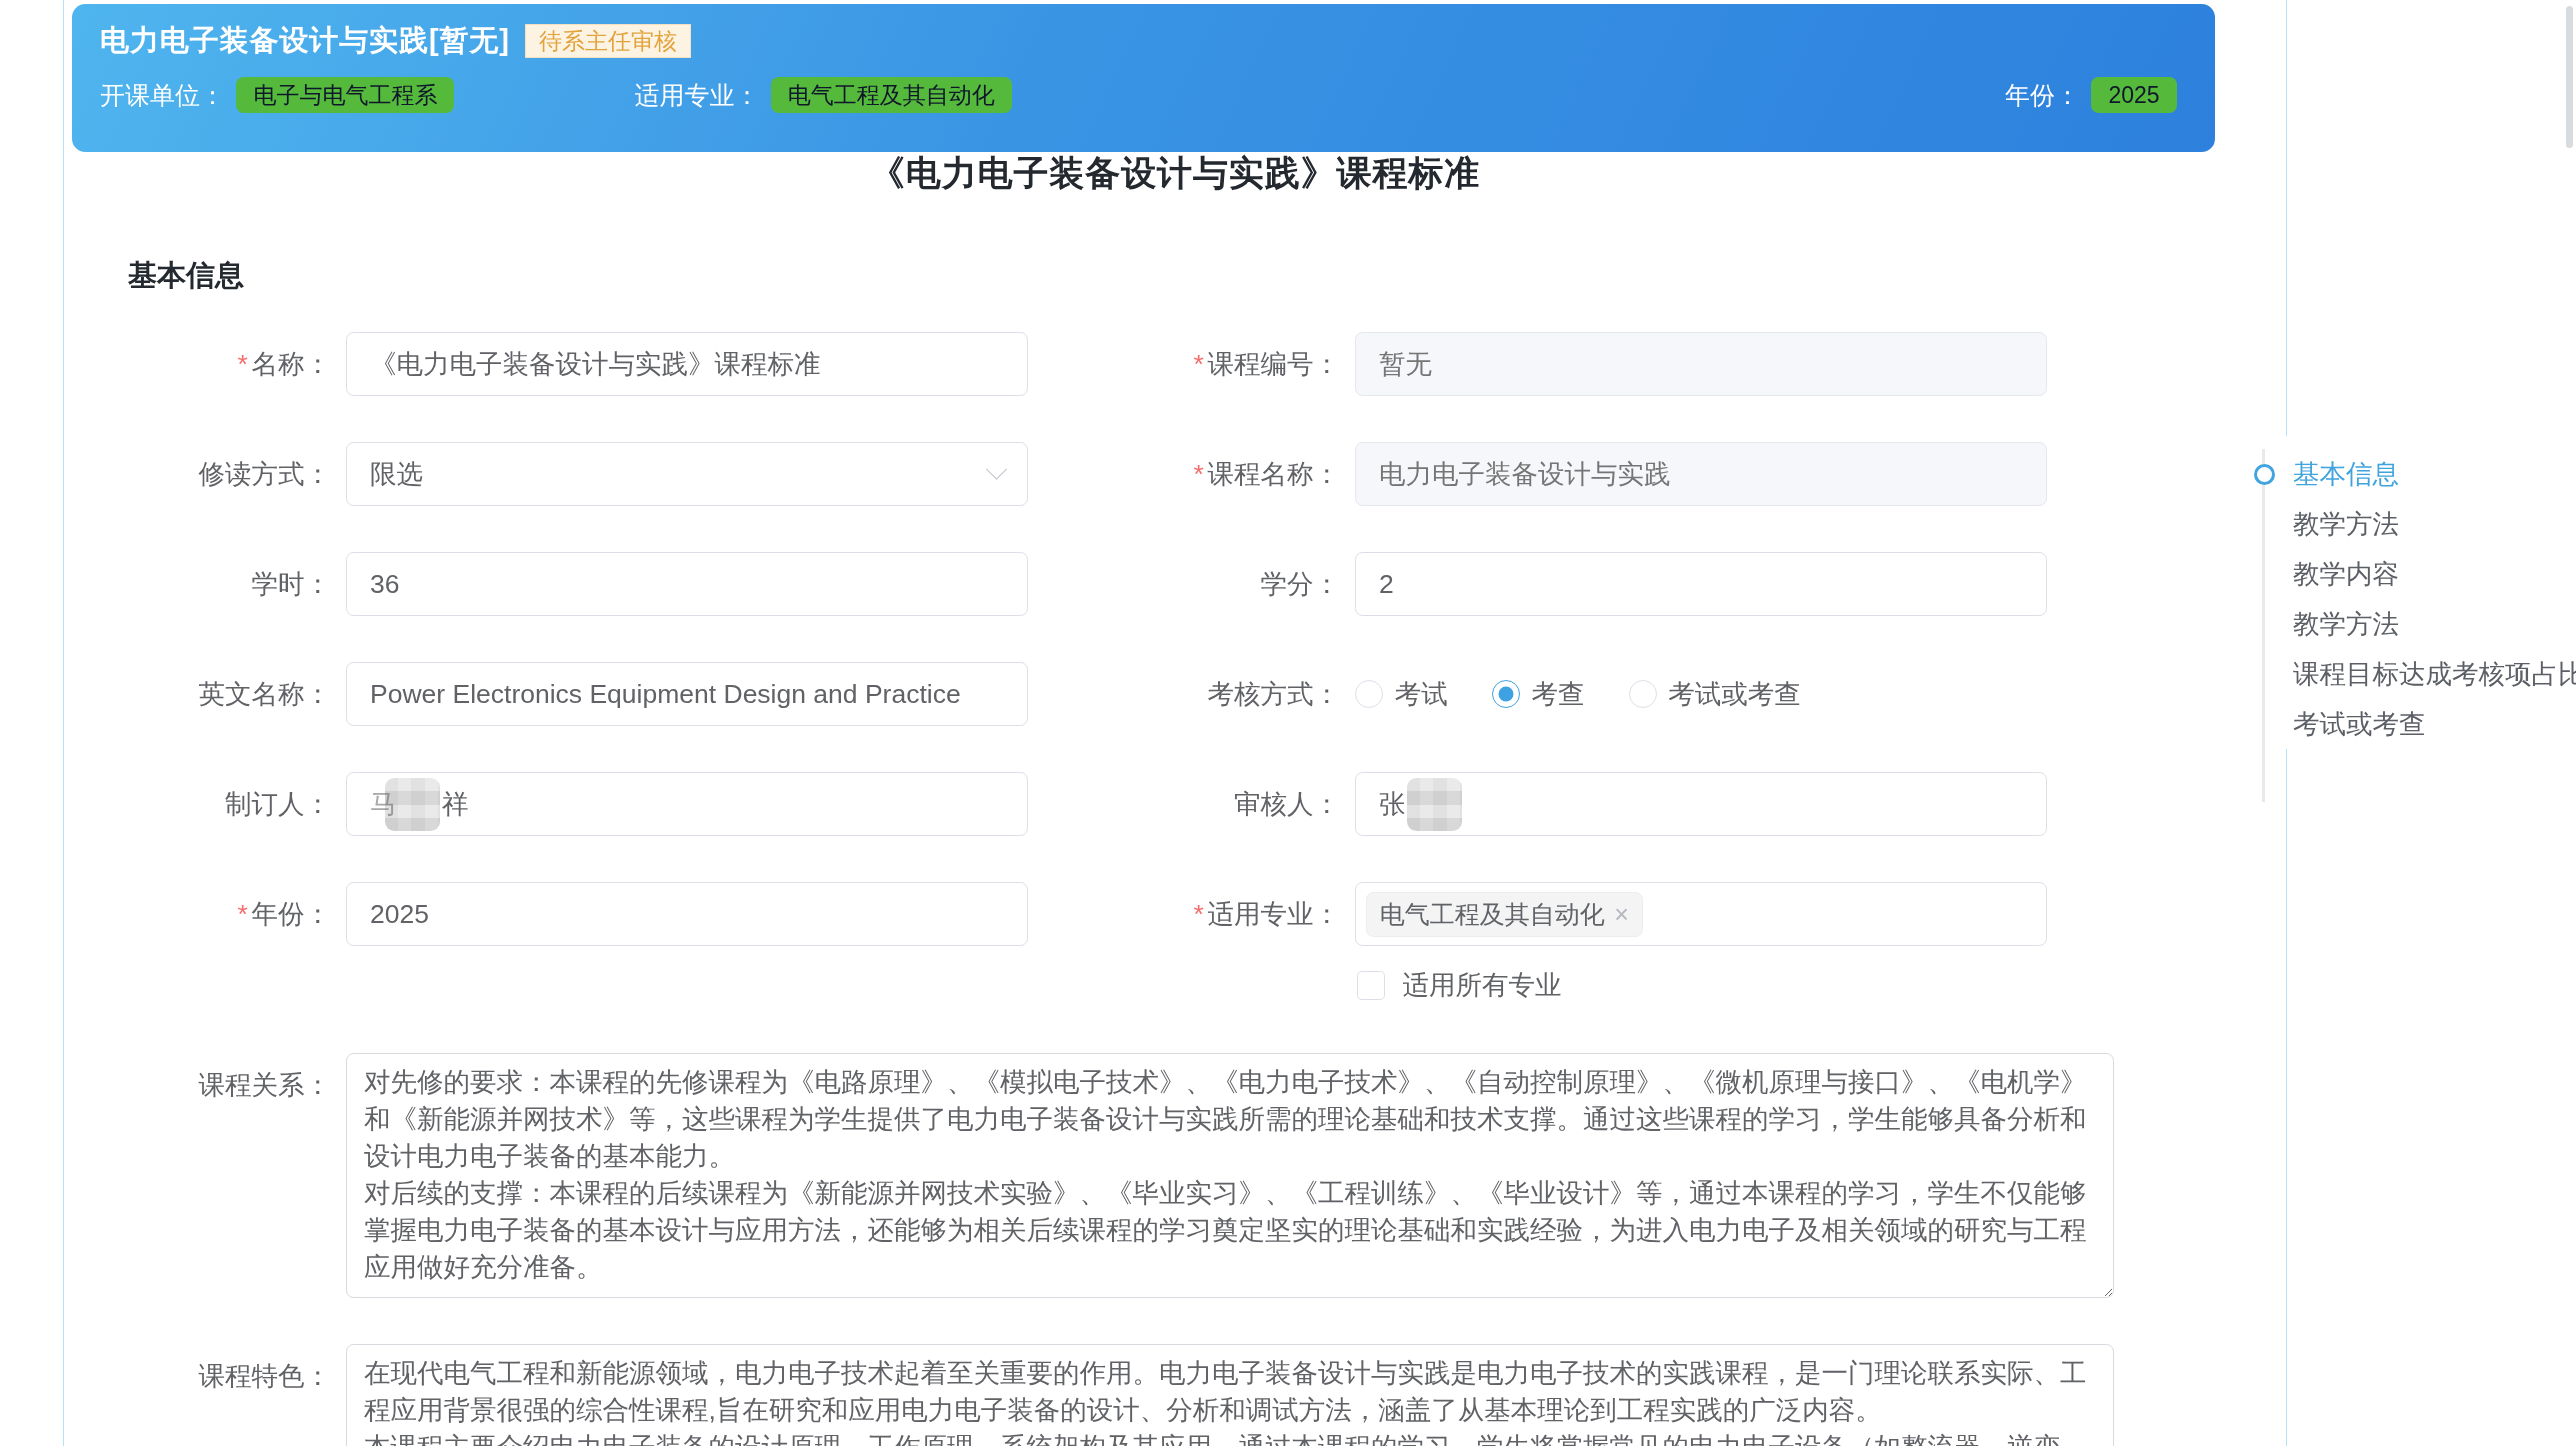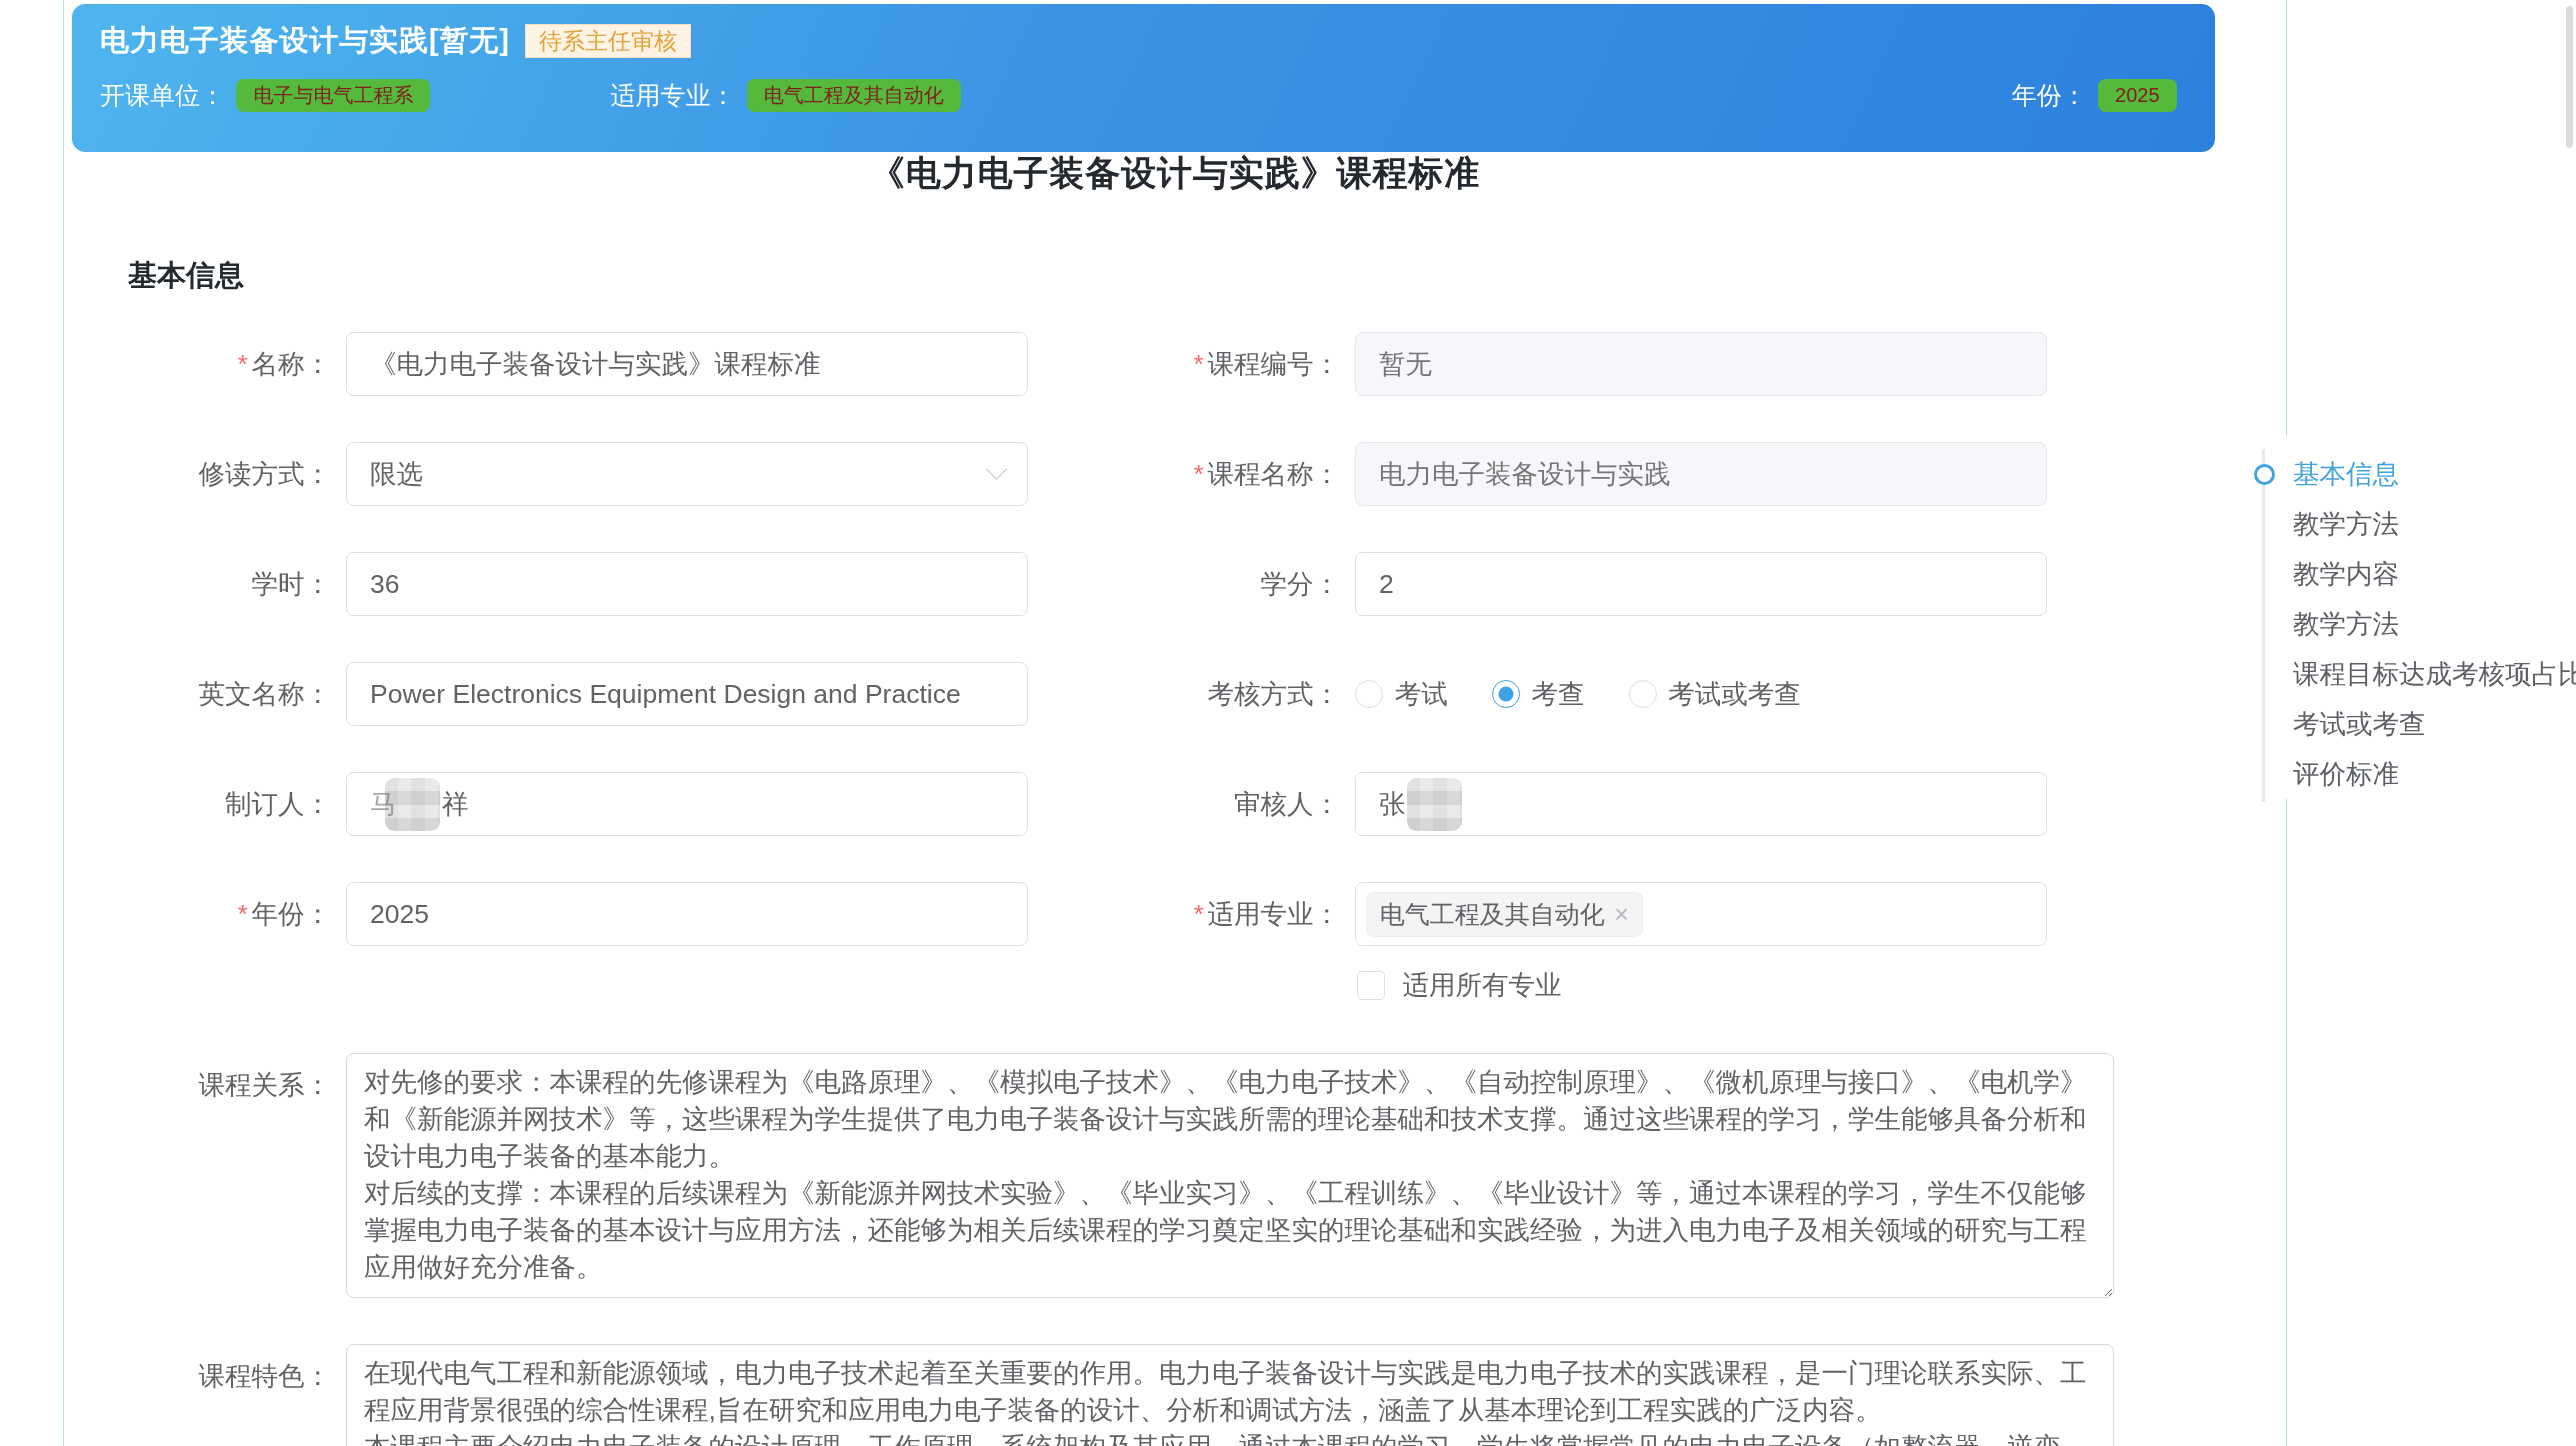--- a/index.html
+++ b/index.html
@@ -24,22 +24,22 @@
   }
   .header-row1 { display:flex; align-items:center; height:45px; }
   .header-title { font-size:29px; font-weight:bold; letter-spacing:0.9px; }
   .status-tag {
     margin-left:15px; font-size:23px; color:#e2a33d;
     background:#fdf3e2; border:1.9px solid #f7debc; border-radius:0;
     padding:4.7px 13.3px; line-height:1;
   }
   .header-row2 { display:flex; align-items:center; margin-top:9.5px; height:44px; font-size:25px; }
   .green-tag {
-    background:#55b93c; color:#7f1d1d; border-radius:7.6px;
-    padding:6.6px 17px; font-size:20px; line-height:1; margin-left:11.4px;
+    background:#55b93c; color:#0f172a; border-radius:7.6px;
+    padding:6.6px 17px; font-size:23px; line-height:1; margin-left:11.4px;
   }
   .hdr-field { display:flex; align-items:center; }
   .hdr-gap { width:180px; }
   .hdr-right { margin-left:auto; display:flex; align-items:center; }
 
   .page-title {
     position:absolute; left:0; top:150px; width:100%;
     text-align:center; font-size:35px; font-weight:bold; color:#24292f;
     letter-spacing:0.9px;
   }
@@ -275,17 +275,16 @@
 
 <div class="anchor-nav">
   <div class="anchor-rail"></div>
   <div class="anchor-dot"></div>
   <div class="anchor-item active">基本信息</div>
   <div class="anchor-item">教学方法</div>
   <div class="anchor-item">教学内容</div>
   <div class="anchor-item">教学方法</div>
   <div class="anchor-item">课程目标达成考核项占比</div>
   <div class="anchor-item">考试或考查</div>
-  <div class="anchor-item">评价标准</div>
 </div>
 
 <div class="scrollbar-thumb"></div>
 
 
 </body></html>

